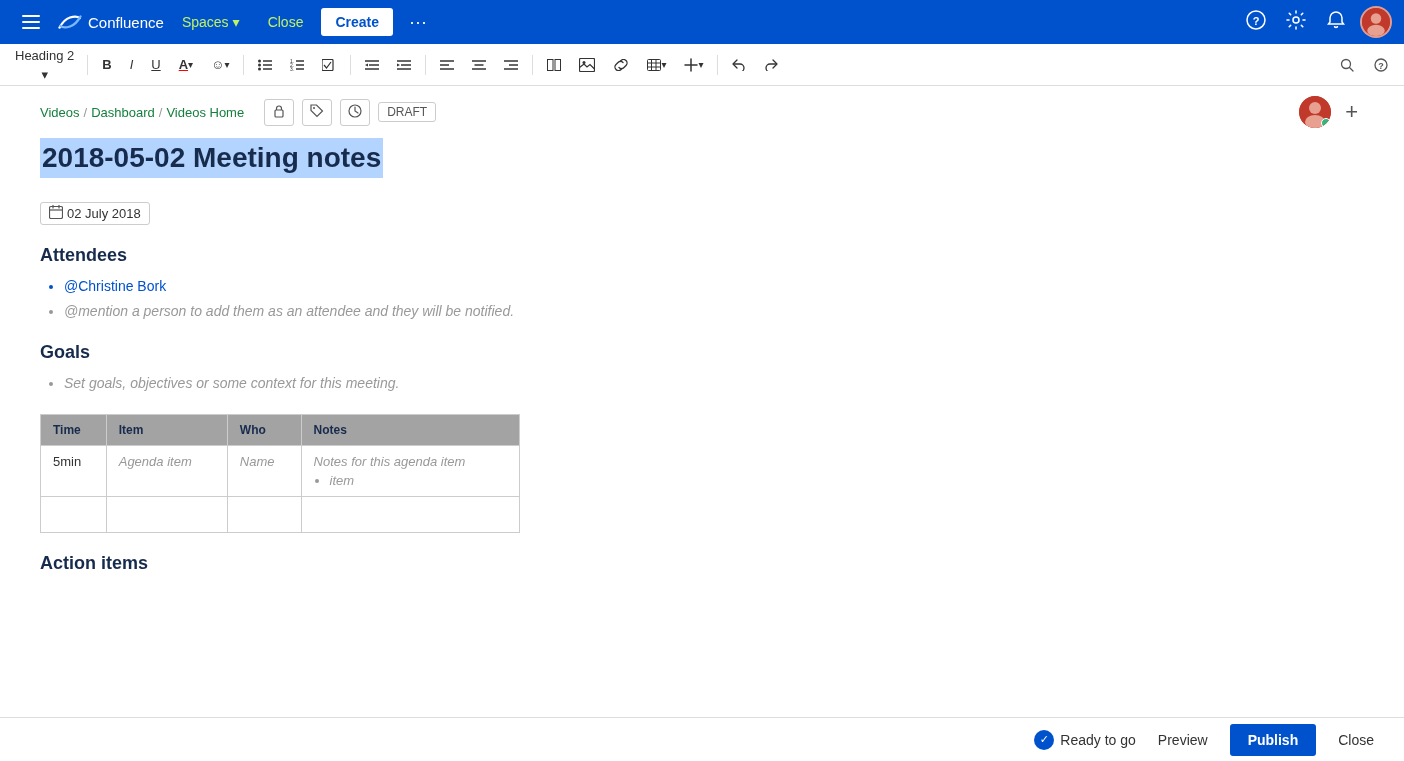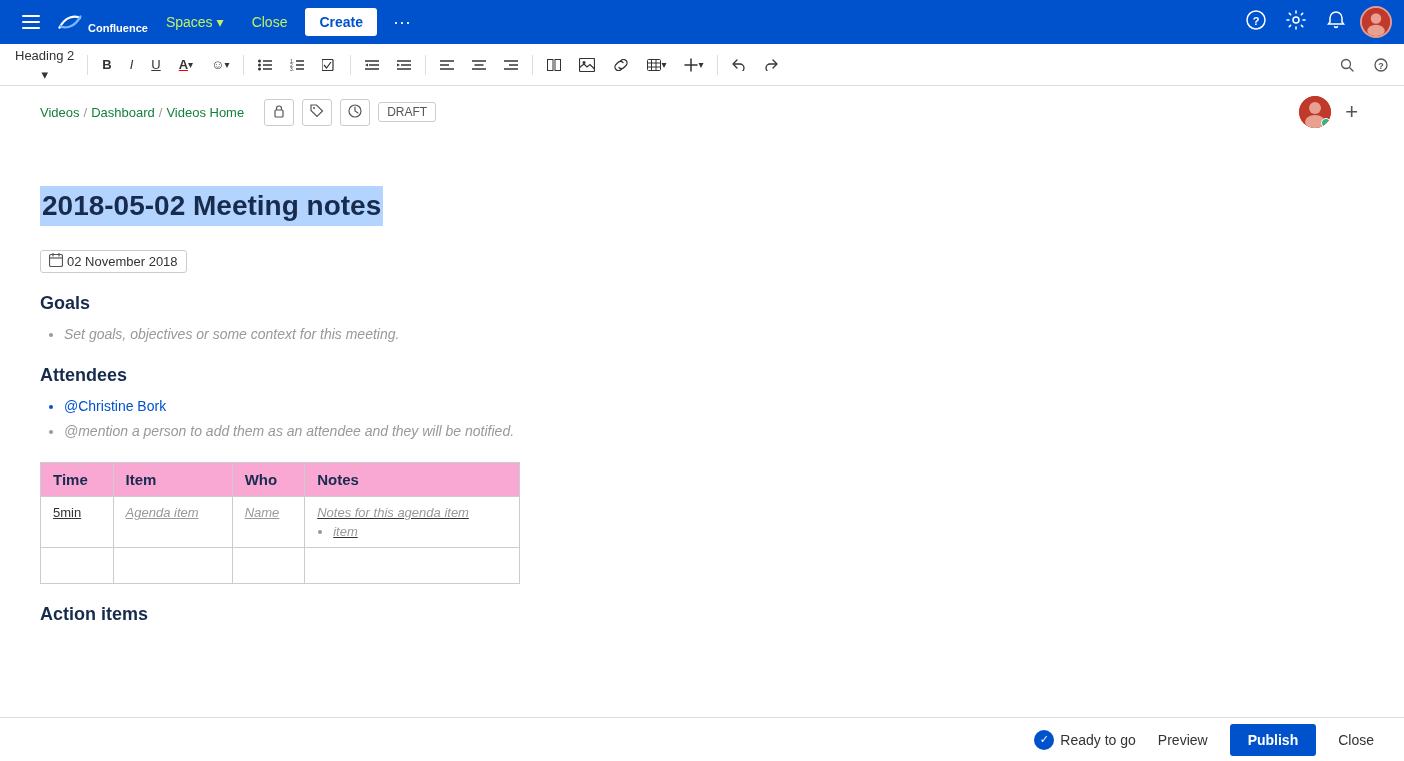--- a/index.html
+++ b/index.html
@@ -10,21 +10,21 @@
       background: #0052CC;
       display: flex;
       align-items: center;
       padding: 0 12px;
       height: 44px;
       flex-shrink: 0;
       gap: 8px;
     }
     .nav-left { display: flex; align-items: center; gap: 8px; }
     .hamburger-icon { color: #fff; font-size: 18px; cursor: pointer; padding: 4px; }
-    .confluence-logo { display: flex; align-items: flex-end; gap: 6px; color: #fff; font-weight: 700; font-size: 11px; text-decoration: none; }
+    .confluence-logo { display: flex; align-items: center; gap: 6px; color: #fff; font-weight: 400; font-size: 15px; text-decoration: none; }
     .confluence-logo-mark { width: 24px; height: 24px; }
     .nav-btn {
       background: transparent;
       border: none;
       color: #bef264;
       font-size: 14px;
       cursor: pointer;
       padding: 6px 10px;
       border-radius: 3px;
       display: flex; align-items: center; gap: 4px;
@@ -132,21 +132,20 @@
     .collab-area { margin-left: auto; display: flex; align-items: center; gap: 8px; }
     .collab-avatar { width: 32px; height: 32px; border-radius: 50%; background: #c0392b; position: relative; cursor: pointer; overflow: hidden; }
     .collab-avatar .online-dot { position: absolute; bottom: 0; right: 0; width: 10px; height: 10px; background: #36B37E; border-radius: 50%; border: 1px solid #fff; }
     .add-collab-btn { background: transparent; border: none; cursor: pointer; font-size: 22px; color: #555; padding: 2px 6px; }
 
     
     .editor-content {
       flex: 1;
       overflow-y: auto;
       padding: 0 40px 80px;
-      margin-top: 48px;
     }
     .page-title {
       font-size: 28px;
       font-weight: 700;
       color: #172B4D;
       margin-bottom: 24px;
       outline: none;
       line-height: 1.3;
       display: inline-block;
       background: #b3d4ff;
@@ -169,35 +168,34 @@
     ul.bullet-list li.placeholder { font-style: italic; color: #999; }
 
     
     .discussion-table {
       border-collapse: collapse;
       width: auto;
       min-width: 480px;
       margin-bottom: 16px;
     }
     .discussion-table th {
-      background: #f9a8d4;
+      background: #a3a3a3;
       border: 1px solid #ccc;
       padding: 8px 12px;
       text-align: left;
-      font-size: 15px;
+      font-size: 12px;
       font-weight: 600;
       color: #172B4D;
     }
     .discussion-table td {
       border: 1px solid #ccc;
       padding: 8px 12px;
       font-size: 13px;
       color: #333;
       vertical-align: top;
-      text-decoration: underline;
     }
     .discussion-table td.placeholder-cell { font-style: italic; color: #999; }
     .td-notes ul { padding-left: 16px; list-style: disc; }
     .td-notes ul li { font-style: italic; color: #999; }
 
     
     .bottom-bar {
       position: fixed;
       bottom: 0;
       left: 0;
@@ -508,39 +506,39 @@
     <div class="date-row">
       <div class="date-pill">
         <span>
           <svg width="14" height="14" viewBox="0 0 14 14">
               <rect x="0.5" y="1.5" width="13" height="12" rx="1.5" stroke="#555" stroke-width="1.2" fill="none"></rect>
               <line x1="0.5" y1="5" x2="13.5" y2="5" stroke="#555" stroke-width="1.2"></line>
               <line x1="4" y1="0.5" x2="4" y2="3" stroke="#555" stroke-width="1.2" stroke-linecap="round"></line>
               <line x1="10" y1="0.5" x2="10" y2="3" stroke="#555" stroke-width="1.2" stroke-linecap="round"></line>
             </svg>
         </span>
-        <span>02 November 2018</span>
+        <span>02 July 2018</span>
       </div>
     </div>
-  </div>
-
-  
-  <div class="section">
-    <h2 class="section-heading">Goals</h2>
-    <ul class="bullet-list">
-      <li class="placeholder">Set goals, objectives or some context for this meeting.</li>
-    </ul>
   </div>
 
   
   <div class="section">
     <h2 class="section-heading">Attendees</h2>
     <ul class="bullet-list">
       <li class="mention">@Christine Bork</li>
       <li class="placeholder">@mention a person to add them as an attendee and they will be notified.</li>
+    </ul>
+  </div>
+
+  
+  <div class="section">
+    <h2 class="section-heading">Goals</h2>
+    <ul class="bullet-list">
+      <li class="placeholder">Set goals, objectives or some context for this meeting.</li>
     </ul>
   </div>
 
   
   <div class="section">
     <table class="discussion-table">
       <thead>
         <tr>
           <th>Time</th>
           <th>Item</th>

